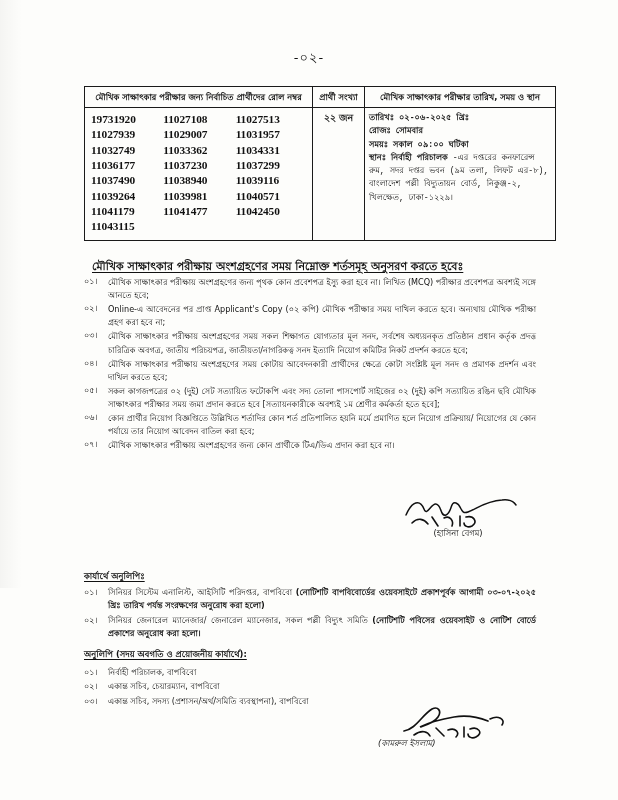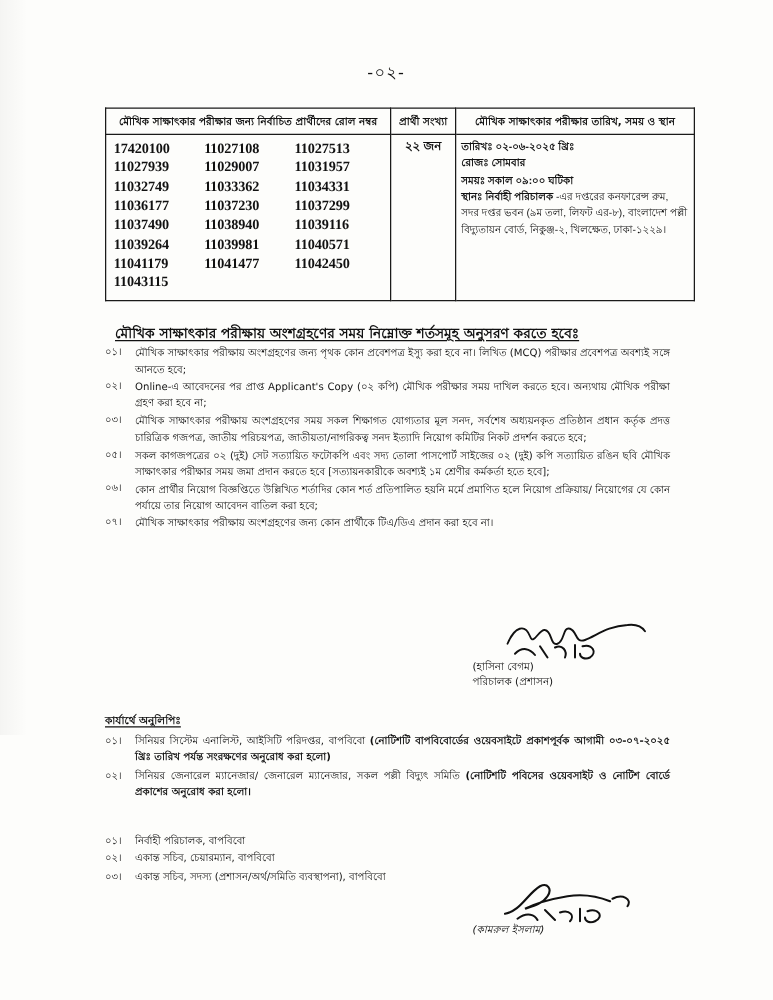--- a/index.html
+++ b/index.html
@@ -77,21 +77,21 @@
   }
   .count-cell{
     text-align:center;
     vertical-align:middle;
     font-family:Liberation Sans, sans-serif;
     font-size:9.5px;
     font-weight:bold;
     line-height:1.5;
   }
   .venue{
-    font-family:Liberation Sans, sans-serif;
+    font-family:Liberation Mono, monospace;
     font-size:8.2px;
     line-height:1.62;
     padding:3px 4px 4px 4px;
     margin-top:42px;
   }
   .venue .ln{display:block;}
   .venue .lbl{font-weight:bold;}
   .venue .lastblk{text-align:justify;}
   .venue .v-strong{font-weight:bold;}
 
@@ -129,21 +129,21 @@
     line-height:1.62;
     text-align:justify;
     text-justify:inter-word;
   }
 
   
   .sig1{
     position:absolute;
     top:495px;left:378px;
     width:160px;
-    text-align:left;
+    text-align:center;
   }
   .sig-scribble{
     height:34px;
     position:relative;
     margin-bottom:-2px;
   }
   .sig-scribble svg{display:block;margin:0 auto;}
   .sig-name{
     font-family:"DejaVu Sans",sans-serif;
     font-size:8.3px;
@@ -226,21 +226,21 @@
         <tr>
           <th class="col-rolls">মৌখিক সাক্ষাৎকার পরীক্ষার জন্য নির্বাচিত প্রার্থীদের রোল নম্বর</th>
           <th class="col-count">প্রার্থী সংখ্যা</th>
           <th class="col-venue">মৌখিক সাক্ষাৎকার পরীক্ষার তারিখ, সময় ও স্থান</th>
         </tr>
       </thead>
       <tbody>
         <tr>
           <td class="col-rolls">
             <div class="rolls" id="rolls-container">
-                <div class="roll">17420100</div>
+                <div class="roll">19731920</div>
                 <div class="roll">11027108</div>
                 <div class="roll">11027513</div>
                 <div class="roll">11027939</div>
                 <div class="roll">11029007</div>
                 <div class="roll">11031957</div>
                 <div class="roll">11032749</div>
                 <div class="roll">11033362</div>
                 <div class="roll">11034331</div>
                 <div class="roll">11036177</div>
                 <div class="roll">11037230</div>
@@ -287,21 +287,25 @@
       <div class="cond">
         <div class="num">০১।</div>
         <div class="txt">মৌখিক সাক্ষাৎকার পরীক্ষায় অংশগ্রহণের জন্য পৃথক কোন প্রবেশপত্র ইস্যু করা হবে না। লিখিত (MCQ) পরীক্ষার প্রবেশপত্র অবশ্যই সঙ্গে আনতে হবে;</div>
       </div>
       <div class="cond">
         <div class="num">০২।</div>
         <div class="txt">Online-এ আবেদনের পর প্রাপ্ত Applicant's Copy (০২ কপি) মৌখিক পরীক্ষার সময় দাখিল করতে হবে। অন্যথায় মৌখিক পরীক্ষা গ্রহণ করা হবে না;</div>
       </div>
       <div class="cond">
         <div class="num">০৩।</div>
-        <div class="txt">মৌখিক সাক্ষাৎকার পরীক্ষায় অংশগ্রহণের সময় সকল শিক্ষাগত যোগ্যতার মূল সনদ, সর্বশেষ অধ্যয়নকৃত প্রতিষ্ঠান প্রধান কর্তৃক প্রদত্ত চারিত্রিক গজপত্র, জাতীয় পরিচয়পত্র, জাতীয়তা/নাগরিকত্ব সনদ ইত্যাদি নিয়োগ কমিটির নিকট প্রদর্শন করতে হবে;</div>
+        <div class="txt">মৌখিক সাক্ষাৎকার পরীক্ষায় অংশগ্রহণের সময় সকল শিক্ষাগত যোগ্যতার মূল সনদ, সর্বশেষ অধ্যয়নকৃত প্রতিষ্ঠান প্রধান কর্তৃক প্রদত্ত চারিত্রিক অবগত্র, জাতীয় পরিচয়পত্র, জাতীয়তা/নাগরিকত্ব সনদ ইত্যাদি নিয়োগ কমিটির নিকট প্রদর্শন করতে হবে;</div>
+      </div>
+      <div class="cond">
+        <div class="num">০৪।</div>
+        <div class="txt">মৌখিক সাক্ষাৎকার পরীক্ষায় অংশগ্রহণের সময় কোটায় আবেদনকারী প্রার্থীদের ক্ষেত্রে কোটা সংশ্লিষ্ট মূল সনদ ও প্রমাণক প্রদর্শন এবং দাখিল করতে হবে;</div>
       </div>
       <div class="cond">
         <div class="num">০৫।</div>
         <div class="txt">সকল কাগজপত্রের ০২ (দুই) সেট সত্যায়িত ফটোকপি এবং সদ্য তোলা পাসপোর্ট সাইজের ০২ (দুই) কপি সত্যায়িত রঙিন ছবি মৌখিক সাক্ষাৎকার পরীক্ষার সময় জমা প্রদান করতে হবে [সত্যায়নকারীকে অবশ্যই ১ম শ্রেণীর কর্মকর্তা হতে হবে];</div>
       </div>
       <div class="cond">
         <div class="num">০৬।</div>
         <div class="txt">কোন প্রার্থীর নিয়োগ বিজ্ঞপ্তিতে উল্লিখিত শর্তাদির কোন শর্ত প্রতিপালিত হয়নি মর্মে প্রমাণিত হলে নিয়োগ প্রক্রিয়ায়/ নিয়োগের যে কোন পর্যায়ে তার নিয়োগ আবেদন বাতিল করা হবে;</div>
       </div>
       <div class="cond">
@@ -311,35 +315,35 @@
     </div>
 
   <div class="sig1">
     <div class="sig-scribble">
       <svg width="120" height="34" viewBox="0 0 120 34" aria-hidden="true">
         <path d="M8 20 C14 6, 22 4, 26 14 C29 22, 33 8, 38 9 C44 10, 42 22, 48 20 C54 18, 52 6, 58 8 C64 10, 62 20, 70 17 C80 13, 88 6, 104 5 C112 4, 116 7, 118 10" fill="none" stroke="#111" stroke-width="1.5" stroke-linecap="round"></path>
         <path d="M14 28 C20 22, 26 24, 30 29 M34 22 L40 31 M46 23 C52 20, 56 26, 54 31 M62 21 L62 31 M68 22 C76 20, 80 27, 74 31 C70 33, 66 31, 66 28" fill="none" stroke="#111" stroke-width="1.6" stroke-linecap="round"></path>
       </svg>
     </div>
     <div class="sig-name">(হাসিনা বেগম)</div>
-    <div class="sig-title">পরিচালক (প্রশাসন)</div>
   </div>
 
   <div class="dist1-head">কার্যার্থে অনুলিপিঃ</div>
   <div class="dist1" id="dist-action-container">
       <div class="ditem">
         <div class="num">০১।</div>
         <div class="txt"><span>সিনিয়র সিস্টেম এনালিস্ট, আইসিটি পরিদপ্তর, বাপবিবো </span><b>(নোটিশটি বাপবিবোর্ডের ওয়েবসাইটে প্রকাশপূর্বক আগামী ০৩-০৭-২০২৫ খ্রিঃ তারিখ পর্যন্ত সংরক্ষণের অনুরোধ করা হলো)</b></div>
       </div>
       <div class="ditem">
         <div class="num">০২।</div>
         <div class="txt"><span>সিনিয়র জেনারেল ম্যানেজার/ জেনারেল ম্যানেজার, সকল পল্লী বিদ্যুৎ সমিতি </span><b>(নোটিশটি পবিসের ওয়েবসাইট ও নোটিশ বোর্ডে প্রকাশের অনুরোধ করা হলো।</b></div>
       </div>
     </div>
 
+  <div class="dist2-head">অনুলিপি (সদয় অবগতি ও প্রয়োজনীয় কার্যার্থে):</div>
   <div class="dist2" id="dist-info-container">
       <div class="ditem">
         <div class="num">০১।</div>
         <div class="txt"><span>নির্বাহী পরিচালক, বাপবিবো</span></div>
       </div>
       <div class="ditem">
         <div class="num">০২।</div>
         <div class="txt"><span>একান্ত সচিব, চেয়ারম্যান, বাপবিবো</span></div>
       </div>
       <div class="ditem">

